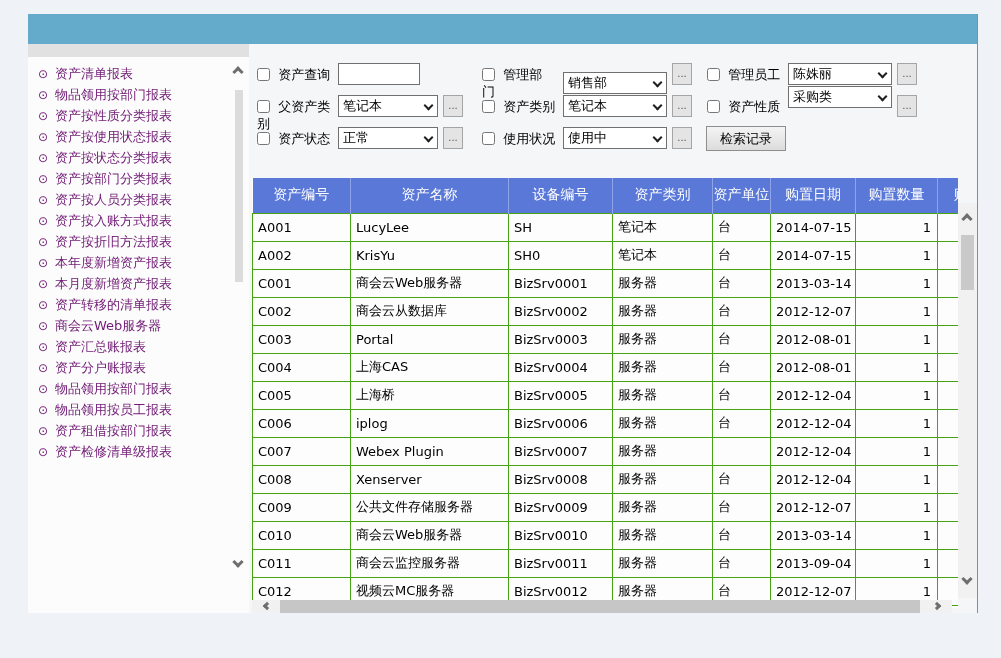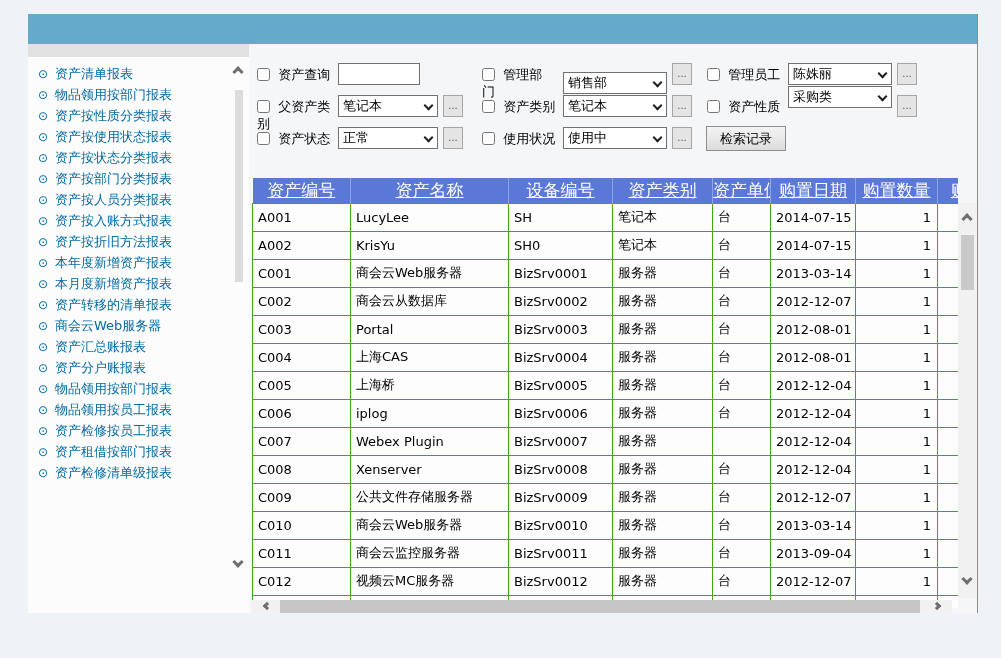--- a/index.html
+++ b/index.html
@@ -15,21 +15,21 @@
     background:#F5F6F8;
     border-right:1px solid #8C8C8C; border-bottom:1px solid #8C8C8C;
   }
   .topbar { height:30px; background:#63AACB; }
   .main { display:flex; height:569px; }
 
   
   .sidebar { position:relative; width:221px; height:569px; background:#FCFCFC; flex:none; }
   .sidebar-top { height:13px; background:#E1E1E1; }
   .side-list { padding:6px 0 0 10px; }
-  .side-item { height:21px; line-height:21px; color:#0369a1; white-space:nowrap; cursor:pointer; overflow:hidden; }
+  .side-item { height:21px; line-height:21px; color:#701a75; white-space:nowrap; cursor:pointer; overflow:hidden; }
   .bullet-icon { display:inline-block; width:17px; font-size:12px; }
   .side-label { font-size:13px; }
   .side-scroll { position:absolute; right:1px; top:14px; width:18px; height:545px; }
   .side-thumb { position:absolute; left:5px; top:32px; width:8px; height:192px; background:#DCDCDC; }
   .chev { display:inline-block; width:8px; height:8px; border-top:3px solid #6E6E6E; border-right:3px solid #6E6E6E; }
   .chev.up   { transform:rotate(-45deg); }
   .chev.down { transform:rotate(135deg); }
   .chev.left { transform:rotate(-135deg); }
   .chev.right{ transform:rotate(45deg); }
   .side-scroll .up   { position:absolute; left:4px; top:10px; }
@@ -46,22 +46,22 @@
   .sel-arrow { position:absolute; right:5px; top:6px; width:7px; height:7px; border-top:0; border-right:0;
                border-left:2px solid #1F1F1F; border-bottom:2px solid #1F1F1F; transform:rotate(-45deg); }
   .more { position:absolute; width:20px; height:22px; background:#E4E4E4; border:1px solid #A5A5A5;
           font:10px "DejaVu Sans","Liberation Sans",sans-serif; color:#555; line-height:8px; cursor:pointer; }
   .search-btn { position:absolute; height:25px; padding:0 13px; background:linear-gradient(#F4F4F4,#DCDCDC);
           border:1px solid #8E8E8E; font:13px "DejaVu Sans","Liberation Sans",sans-serif; cursor:pointer; }
 
   
   .tbl-viewport { position:absolute; left:3px; top:134px; width:706px; height:430px; overflow:hidden; background:#fff; }
   table { border-collapse:collapse; table-layout:fixed; width:745px; }
-  thead th { background:#5A78D8; color:#fff; font-weight:normal; font-size:17px; height:25px;
-             border-right:1px solid #8FA3E8; overflow:hidden; white-space:nowrap;text-decoration:underline; }
+  thead th { background:#5A78D8; color:#fff; font-weight:normal; font-size:14px; height:35px;
+             border-right:1px solid #8FA3E8; overflow:hidden; white-space:nowrap; }
   thead th:last-child { border-right:none; }
   tbody td { border:1px solid #46A410; height:28px; font-size:13px; padding:0 0 0 5px;
              background:#FDFDFD; overflow:hidden; white-space:nowrap; }
   tbody td.num { text-align:right; padding:0 6px 0 0; }
 
   
   .v-scroll { position:absolute; left:709px; top:159px; width:20px; height:395px; background:#F1F1F1; }
   .v-scroll .up   { position:absolute; left:5px; top:12px; }
   .v-scroll .down { position:absolute; left:5px; top:372px; }
   .v-thumb { position:absolute; left:3px; top:32px; width:13px; height:55px; background:#C9C9C9; }
@@ -90,21 +90,20 @@
           <div class="side-item"><span class="bullet-icon">⊙</span><span class="side-label">资产按入账方式报表</span></div>
           <div class="side-item"><span class="bullet-icon">⊙</span><span class="side-label">资产按折旧方法报表</span></div>
           <div class="side-item"><span class="bullet-icon">⊙</span><span class="side-label">本年度新增资产报表</span></div>
           <div class="side-item"><span class="bullet-icon">⊙</span><span class="side-label">本月度新增资产报表</span></div>
           <div class="side-item"><span class="bullet-icon">⊙</span><span class="side-label">资产转移的清单报表</span></div>
           <div class="side-item"><span class="bullet-icon">⊙</span><span class="side-label">商会云Web服务器</span></div>
           <div class="side-item"><span class="bullet-icon">⊙</span><span class="side-label">资产汇总账报表</span></div>
           <div class="side-item"><span class="bullet-icon">⊙</span><span class="side-label">资产分户账报表</span></div>
           <div class="side-item"><span class="bullet-icon">⊙</span><span class="side-label">物品领用按部门报表</span></div>
           <div class="side-item"><span class="bullet-icon">⊙</span><span class="side-label">物品领用按员工报表</span></div>
-          <div class="side-item"><span class="bullet-icon">⊙</span><span class="side-label">资产检修按员工报表</span></div>
           <div class="side-item"><span class="bullet-icon">⊙</span><span class="side-label">资产租借按部门报表</span></div>
           <div class="side-item"><span class="bullet-icon">⊙</span><span class="side-label">资产检修清单级报表</span></div>
         </div>
       <div class="side-scroll">
         <span class="chev up"></span>
         <div class="side-thumb"></div>
         <span class="chev down"></span>
       </div>
     </div>
 

